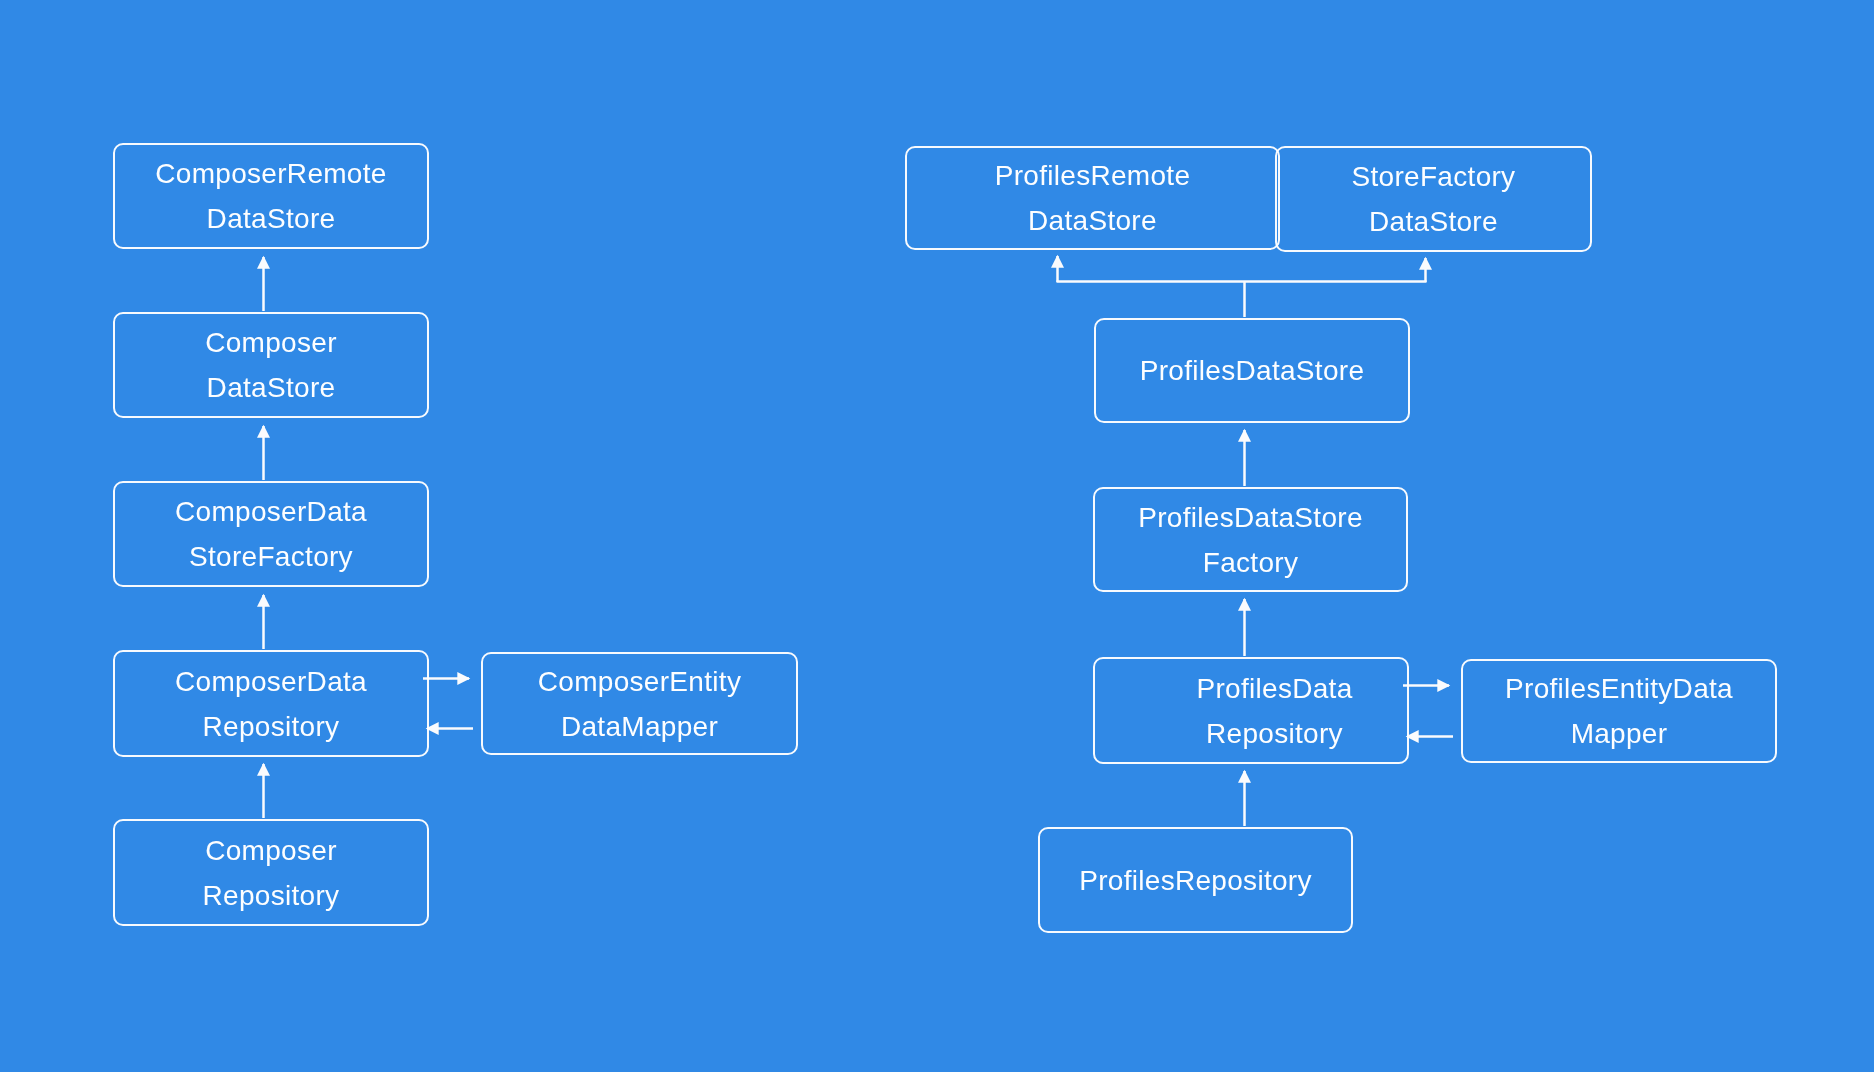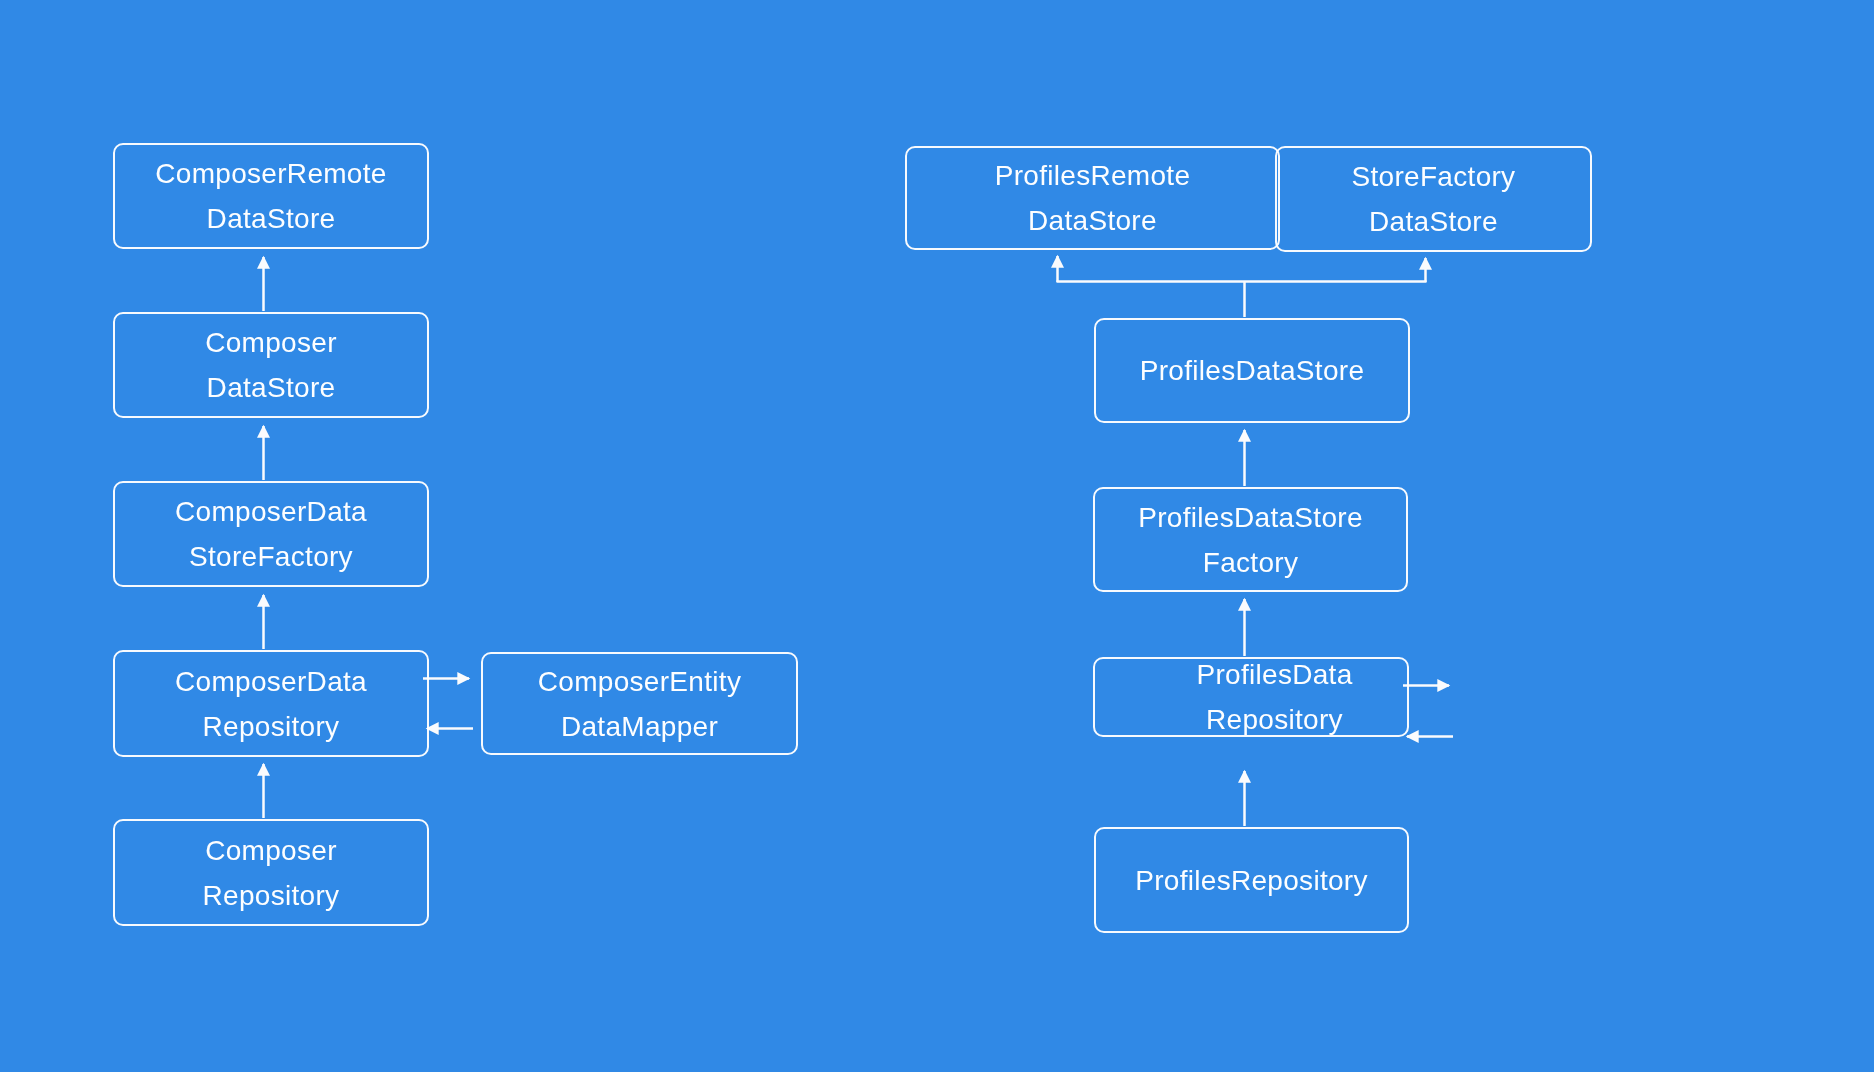--- a/index.html
+++ b/index.html
@@ -37,23 +37,23 @@
   #n-composer-datastore   { left:106px;  top:312px; width:316px; height:106px; }
   #n-composer-factory     { left:106px;  top:481px; width:316px; height:106px; }
   #n-composer-data-repo   { left:106px;  top:650px; width:316px; height:107px; }
   #n-composer-mapper      { left:474px;  top:652px; width:317px; height:103px; }
   #n-composer-repository  { left:106px;  top:819px; width:316px; height:107px; }
   
   #n-profiles-remote      { left:898px;  top:146px; width:375px; height:104px; }
   #n-profiles-cache       { left:1268px; top:146px; width:317px; height:106px; }
   #n-profiles-datastore   { left:1087px; top:318px; width:316px; height:105px; }
   #n-profiles-factory     { left:1086px; top:487px; width:315px; height:105px; }
-  #n-profiles-data-repo   { left:1086px; top:657px; width:316px; height:80px;padding-left:47px; }
+  #n-profiles-data-repo   { left:1086px; top:657px; width:316px; height:107px;padding-left:47px; }
   #n-profiles-mapper      { left:1454px; top:659px; width:316px; height:104px; }
-  #n-profiles-repository  { left:1087px; top:827px; width:315px; height:106px; }
+  #n-profiles-repository  { left:1031px; top:827px; width:315px; height:106px; }
 </style>
 </head>
 <body>
 
 <div class="canvas">
 
   <svg class="edges" width="1874" height="1072" viewBox="0 0 1874 1072" fill="none" stroke="#FAFBFD" stroke-width="2.5">
     <defs>
       <marker id="ah" viewBox="0 0 10 10" refX="9" refY="5" markerWidth="6" markerHeight="5.2" orient="auto">
         <path d="M0,0 L10,5 L0,10 Z" fill="#FAFBFD" stroke="none"></path>
@@ -96,15 +96,17 @@
 
   <div class="node" id="n-profiles-remote">ProfilesRemote
 DataStore</div>
   <div class="node" id="n-profiles-cache">StoreFactory
 DataStore</div>
   <div class="node" id="n-profiles-datastore">ProfilesDataStore</div>
   <div class="node" id="n-profiles-factory">ProfilesDataStore
 Factory</div>
   <div class="node" id="n-profiles-data-repo">ProfilesData
 Repository</div>
+  <div class="node" id="n-profiles-mapper">ProfilesEntityData
+Mapper</div>
   <div class="node" id="n-profiles-repository">ProfilesRepository</div>
 
 </div>
 
 </body></html>

